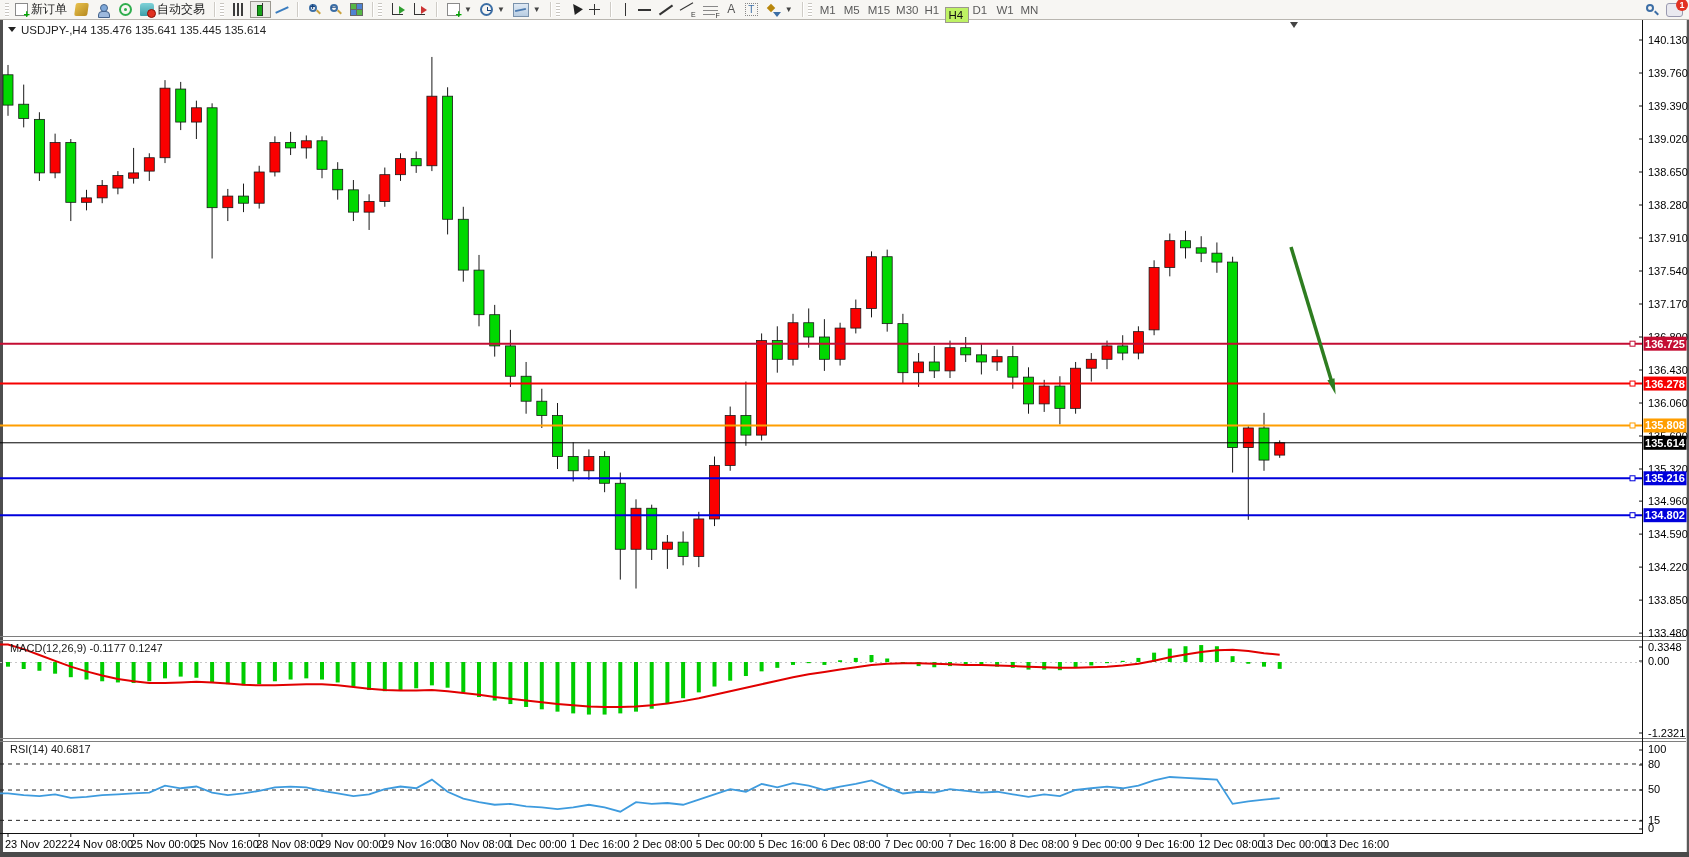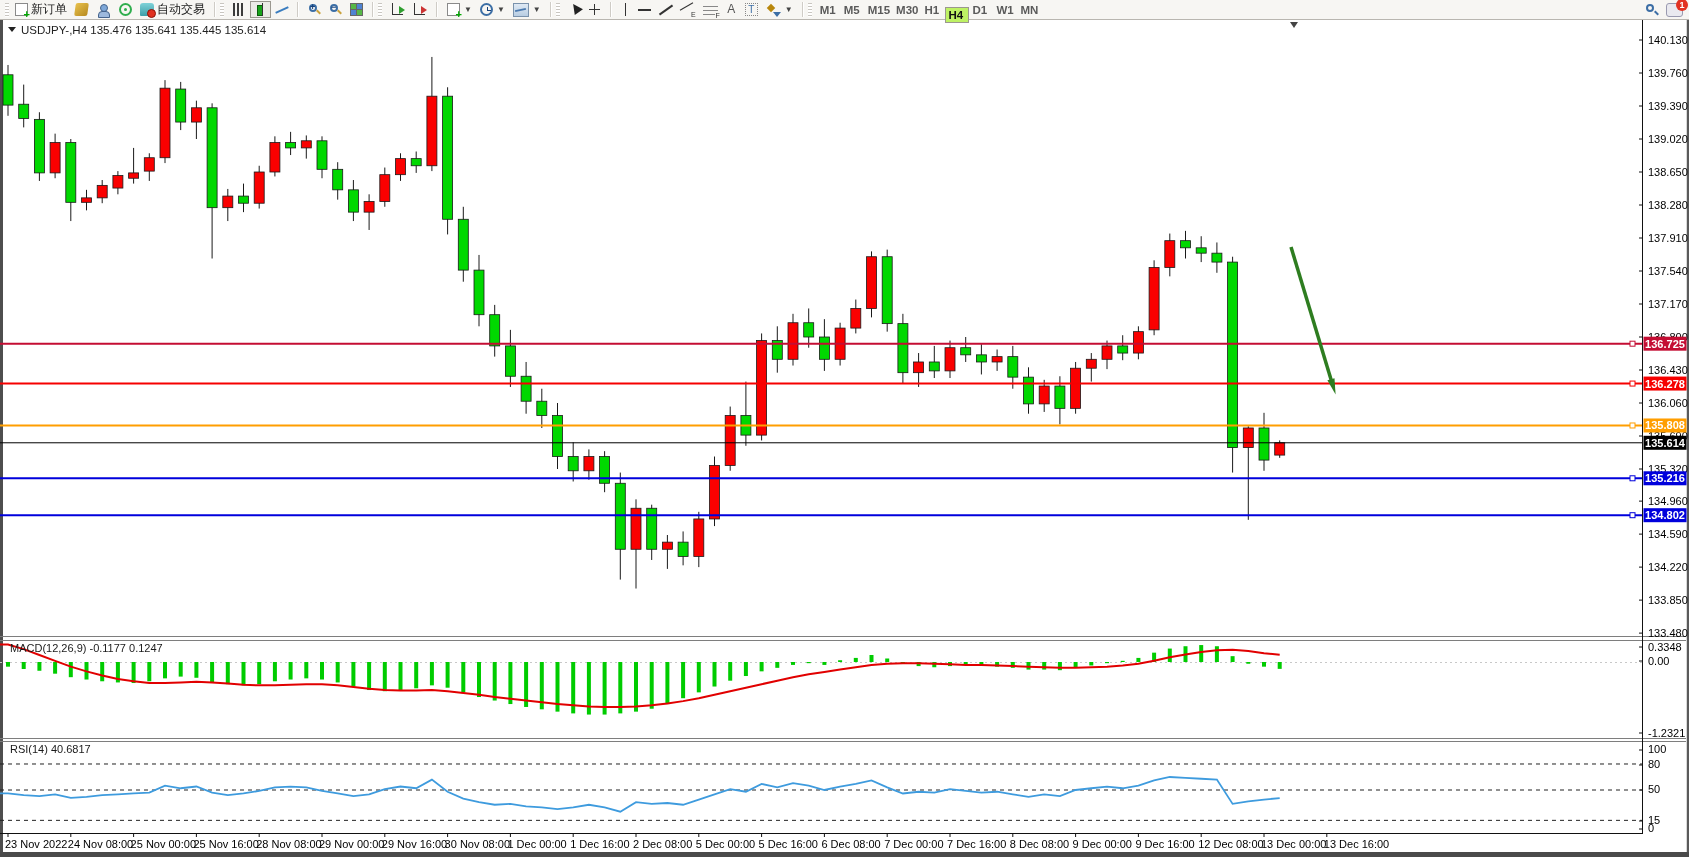--- a/index.html
+++ b/index.html
@@ -69,21 +69,21 @@
   .ic.tline:before{content:"";position:absolute;left:-1px;top:6px;width:16px;height:2px;background:#333;transform:rotate(-35deg);}
   .ic.chan{width:15px;height:13px;}
   .ic.chan:before{content:"";position:absolute;left:-1px;top:3px;width:15px;height:1px;background:#333;transform:rotate(-30deg);}
   .ic.chan:after{content:"E";position:absolute;right:-1px;bottom:-2px;font-size:7px;color:#333;}
   .ic.fib{width:15px;height:13px;background:repeating-linear-gradient(180deg,transparent 0 3px,#888 3px 4px);}
   .ic.fib:after{content:"F";position:absolute;right:-2px;bottom:-3px;font-size:7px;color:#333;background:#f7f6f3;}
   .ic.textA{width:11px;font-size:12px;color:#555;line-height:13px;text-align:center;}
   .ic.labelT{width:13px;height:13px;border:1px dotted #888;font-size:10px;color:#3c6ea5;line-height:12px;text-align:center;box-sizing:border-box;}
   .ic.shapes:before{content:"";position:absolute;left:2px;top:2px;width:6px;height:6px;background:#b8860b;transform:rotate(45deg);}
   .ic.shapes:after{content:"";position:absolute;right:0;bottom:0;width:0;height:0;border-top:5px solid #3c6ea5;border-left:4px solid transparent;border-right:4px solid transparent;}
-  .tf{min-width:24px;text-align:center;color:#5a5a5a;font-size:11.5px;padding:1px 2px;border:1px solid transparent;height:16px;box-sizing:border-box;font-weight:bold;}
+  .tf{min-width:24px;text-align:center;color:#5a5a5a;font-size:11.5px;padding:1px 2px;border:1px solid transparent;height:16px;box-sizing:border-box;}
   .tf.active{color:#111;border:1px solid #9b988f;background:#bef264;margin-top:11px;}
   .tb-right{position:absolute;right:6px;top:0;height:19px;display:flex;align-items:center;gap:8px;}
   .ic.mag{width:13px;height:13px;}
   .ic.mag:before{content:"";position:absolute;left:1px;top:1px;width:8px;height:8px;border-radius:50%;border:2px solid #3c6ea5;box-sizing:border-box;}
   .ic.mag:after{content:"";position:absolute;left:9px;top:9px;width:5px;height:2px;background:#3c6ea5;transform:rotate(45deg);}
   .bubble{position:relative;width:15px;height:12px;background:#e9e9ef;border:1px solid #9a9ab0;border-radius:3px;}
   .bubble .badge{position:absolute;right:-6px;top:-5px;width:12px;height:12px;border-radius:50%;background:#e23222;color:#fff;
     font-size:9px;font-weight:bold;text-align:center;line-height:12px;}
 
   

